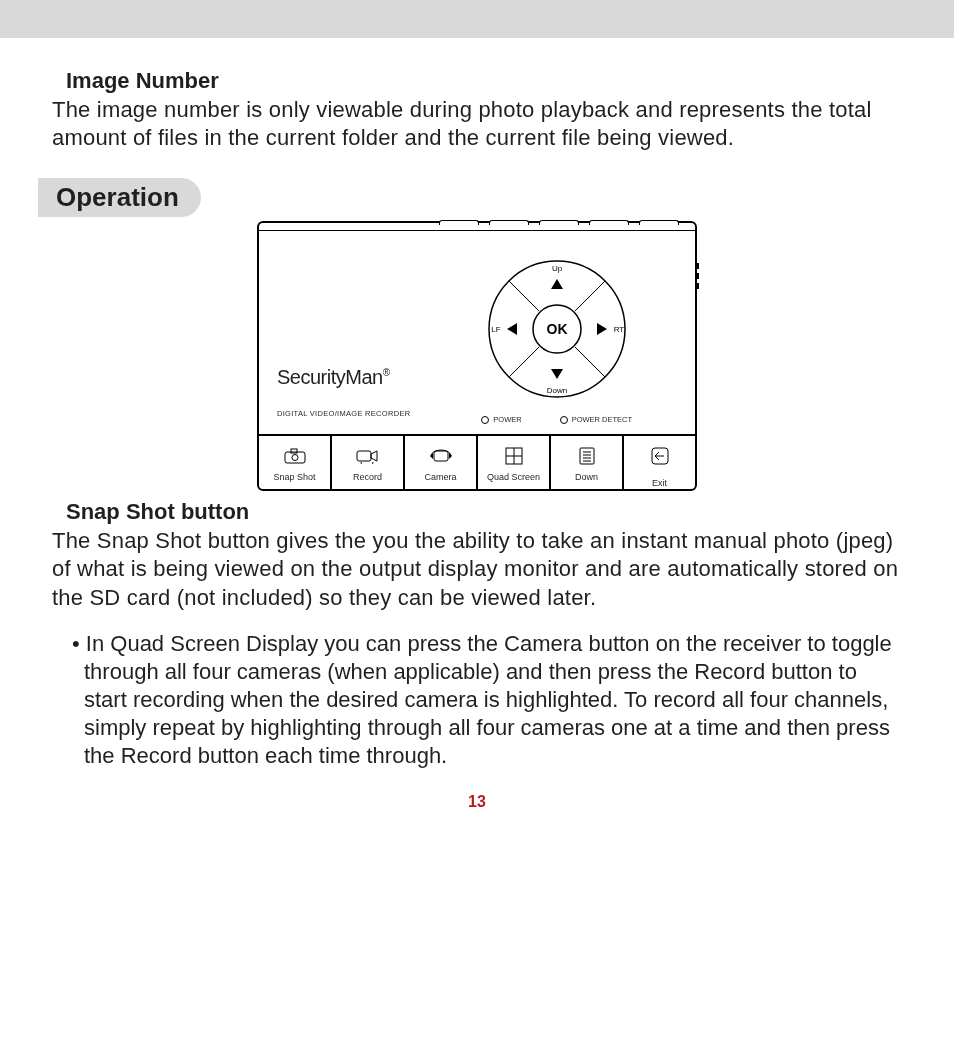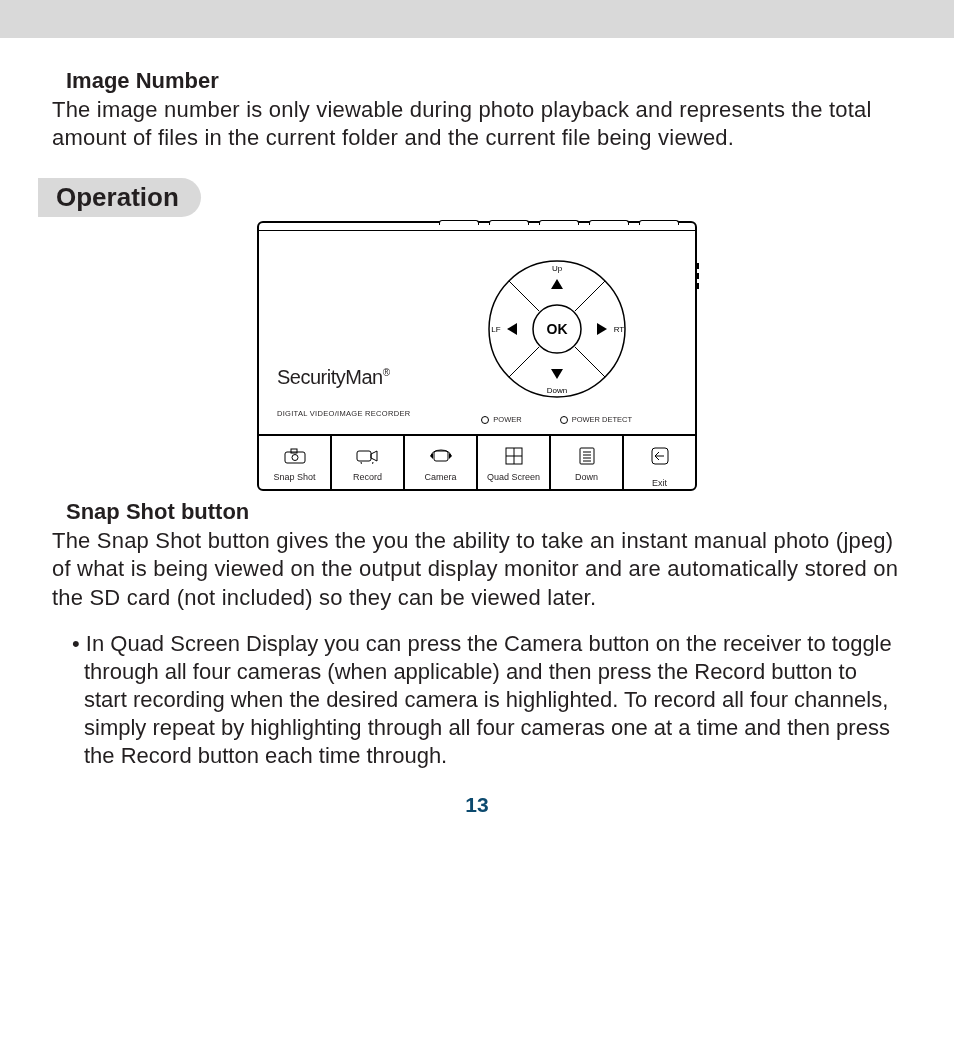--- a/index.html
+++ b/index.html
@@ -64,21 +64,21 @@
     text-align:center;
     font-size: 9px;
     display:flex; flex-direction:column; align-items:center; gap:6px;
   }
   .hwbtn:last-child { border-right:none;gap:12px;}
   .hwicon { height: 20px; display:flex; align-items:center; justify-content:center;}
   .side-nubs { position:absolute; right:-4px; top:40px; }
   .nub { width:4px; height:6px; background:#000; margin-bottom:4px;}
   .bullet-block { margin-left: 10px; }
   .bullet-text { padding-left: 22px; text-indent: -12px; font-size:22px; line-height:1.28; }
-  .pgnum { text-align:center; font-size:21px; font-weight:700; color:#0c4a6e; margin-top: 22px;}
+  .pgnum { text-align:center; font-size:16px; font-weight:700; color:#b91c1c; margin-top: 22px;}
   b { font-weight: 400; }
 </style>
 </head>
 <body>
 
 <div class="page">
 
   <div class="block">
     <div class="sect-title">Image Number</div>
     <div class="body-text">The image number is only viewable during photo playback and represents the total amount of files in the current folder and the current file being viewed.</div>

